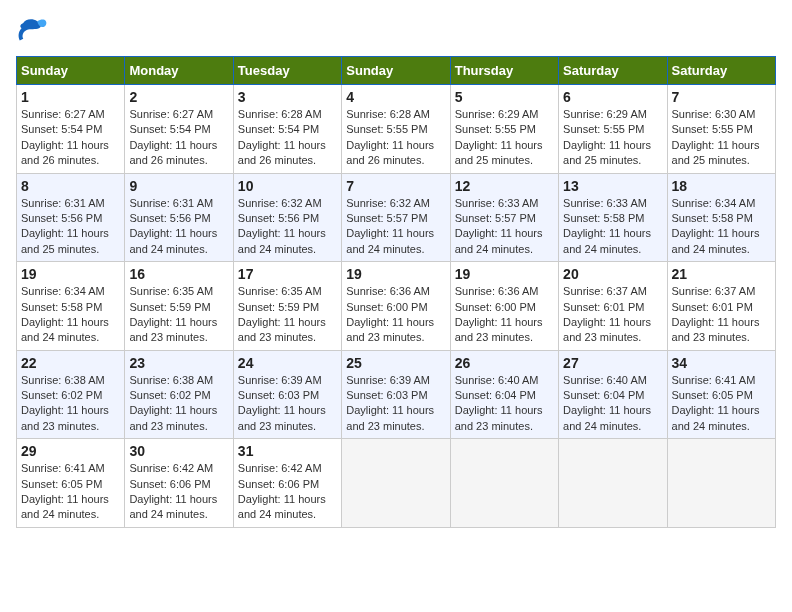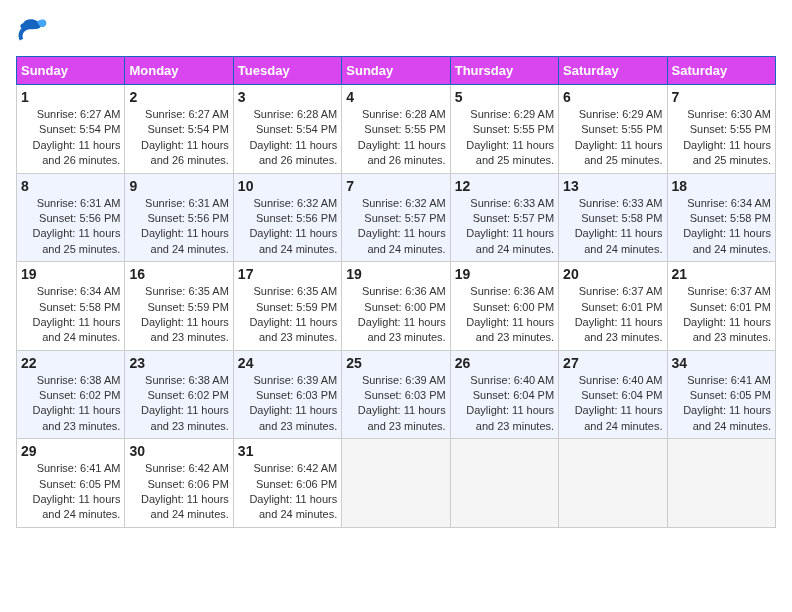--- a/index.html
+++ b/index.html
@@ -45,21 +45,21 @@
     .location {
       font-size: 16px;
       color: #555;
     }
     .calendar {
       width: 100%;
       border-collapse: collapse;
       font-size: 11px;
     }
     .calendar th {
-      background: #d946ef;
+      background: #4d7c0f;
       color: #fff;
       padding: 6px 4px;
       text-align: left;
       font-size: 13px;
       font-weight: bold;
       border: 1px solid #1565c0;
     }
     .calendar td {
       border: 1px solid #ccc;
       vertical-align: top;
@@ -74,21 +74,20 @@
     .day-number {
       font-size: 14px;
       font-weight: bold;
       color: #222;
       display: block;
       margin-bottom: 2px;
     }
     .day-info {
       color: #333;
       line-height: 1.4;
-      text-align: right;
     }
     .empty-cell {
       background: #f5f5f5 !important;
     }
   </style>
 </head>
 <body>
 
 <div class="header">
   <div class="logo">

